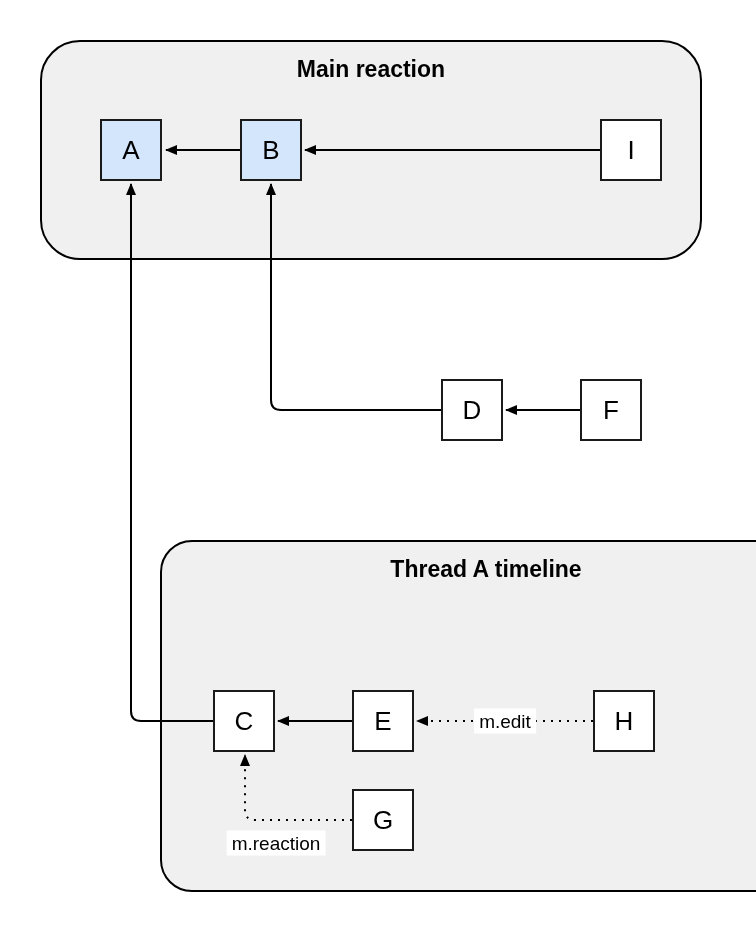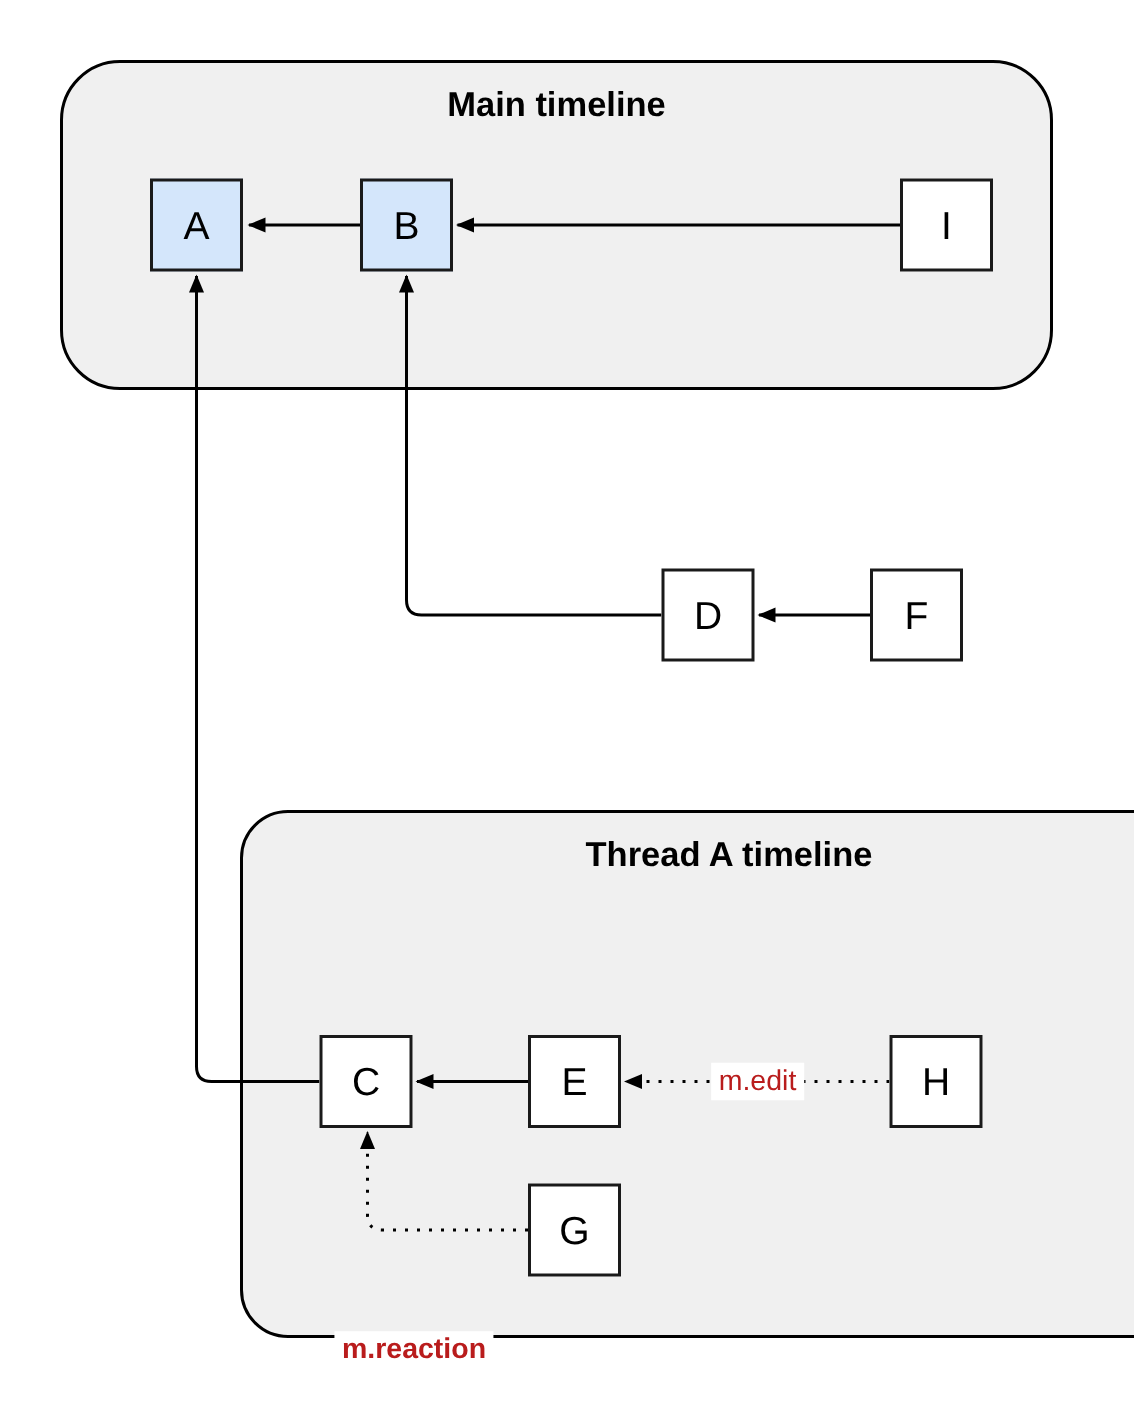--- a/index.html
+++ b/index.html
@@ -82,34 +82,34 @@
   #node-g { left: 352px; top: 789px; }
 
   
   .edge-label {
     position: absolute;
     transform: translate(-50%, -50%);
     background: #ffffff;
     padding: 1px 5px;
     font-size: 19px;
     line-height: 23px;
-    color: #b91c1c;
+    color: #000000;
     white-space: nowrap;
     z-index: 4;
   }
   #label-m-edit     { left: 505px; top: 721px; }
-  #label-m-reaction { left: 276px; top: 900px; font-weight: bold; }
+  #label-m-reaction { left: 276px; top: 843px; }
 </style>
 </head>
 <body>
 
 <div class="canvas">
 
   <div class="container-box" id="box-main">
-    <div class="container-title">Main timeline</div>
+    <div class="container-title">Main reaction</div>
   </div>
   <div class="container-box" id="box-thread-a">
     <div class="container-title">Thread A timeline</div>
   </div>
 
   <svg class="edges" viewBox="0 0 756 942" xmlns="http://www.w3.org/2000/svg">
     <defs>
       <marker id="arrow" viewBox="0 0 14 12" refX="12" refY="6" markerWidth="14" markerHeight="12" markerUnits="userSpaceOnUse" orient="auto-start-reverse">
         <path d="M1 1 L13 6 L1 11 Z" fill="#000000"></path>
       </marker>

